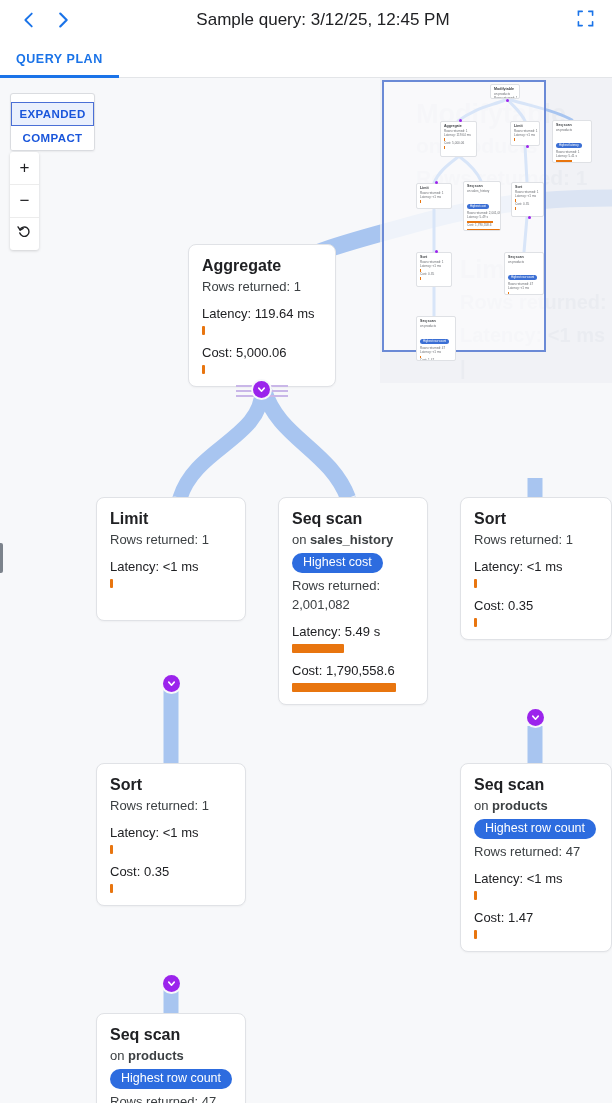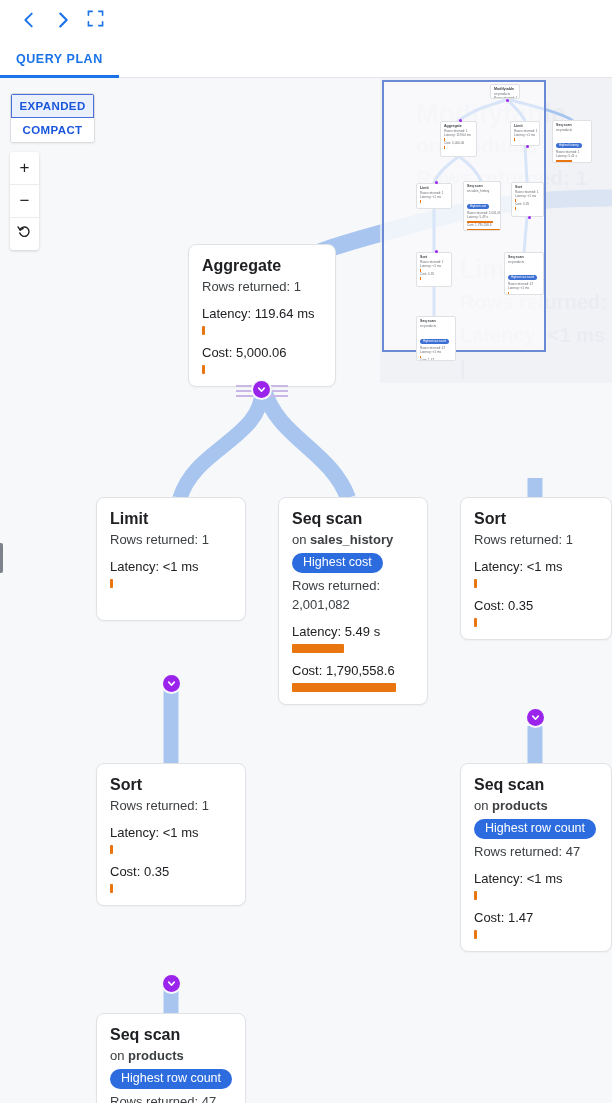--- a/index.html
+++ b/index.html
@@ -60,21 +60,21 @@
   .mode-switch{
     position:absolute;left:10px;top:15px;width:83px;
     background:#ffffff;border:1px solid #dadce0;border-radius:3px;
     overflow:hidden;z-index:40;box-shadow:0 1px 2px rgba(0,0,0,.06);
   }
   .mode-btn{
     height:24px;display:flex;align-items:center;justify-content:center;
     font-size:11.5px;font-weight:700;letter-spacing:.4px;color:#1a56db;
     cursor:pointer;background:#ffffff;
   }
-  .mode-btn.sel{background:#eaf0fd;border:1px solid #4a6fd6;box-sizing:border-box;}
+  .mode-btn.sel{background:#eaf0fd;border:1px solid #4a6fd6;box-sizing:border-box;margin-top:8px;}
   .zoom-ctrl{
     position:absolute;left:10px;top:74px;width:29px;
     background:#ffffff;border-radius:3px;z-index:40;
     box-shadow:0 1px 3px rgba(0,0,0,.16);overflow:hidden;
   }
   .zoom-btn{
     height:32px;display:flex;align-items:center;justify-content:center;
     cursor:pointer;color:#202124;font-size:17px;
   }
   .zoom-btn + .zoom-btn{border-top:1px solid #ececec;}
@@ -147,20 +147,21 @@
         </svg>
     </span>
   </div>
   <div class="nav-arrow">
     <span>
       <svg width="22" height="22" viewBox="0 0 24 24">
           <path d="M9 5 L16 12 L9 19" fill="none" stroke="#1a73e8" stroke-width="2.4" stroke-linecap="round" stroke-linejoin="round"></path>
         </svg>
     </span>
   </div>
+  <div class="header-title">Sample query: 3/12/25, 12:45 PM</div>
   <div class="fullscreen-btn">
     <span>
       <svg width="17" height="17" viewBox="0 0 18 18">
         <g fill="none" stroke="#1a73e8" stroke-width="1.7" stroke-linecap="round">
           <path d="M1.5 5.5V1.5H5.5"></path>
             <path d="M12.5 1.5H16.5V5.5"></path>
           <path d="M16.5 12.5V16.5H12.5"></path>
             <path d="M5.5 16.5H1.5V12.5"></path>
         </g>
       </svg>

